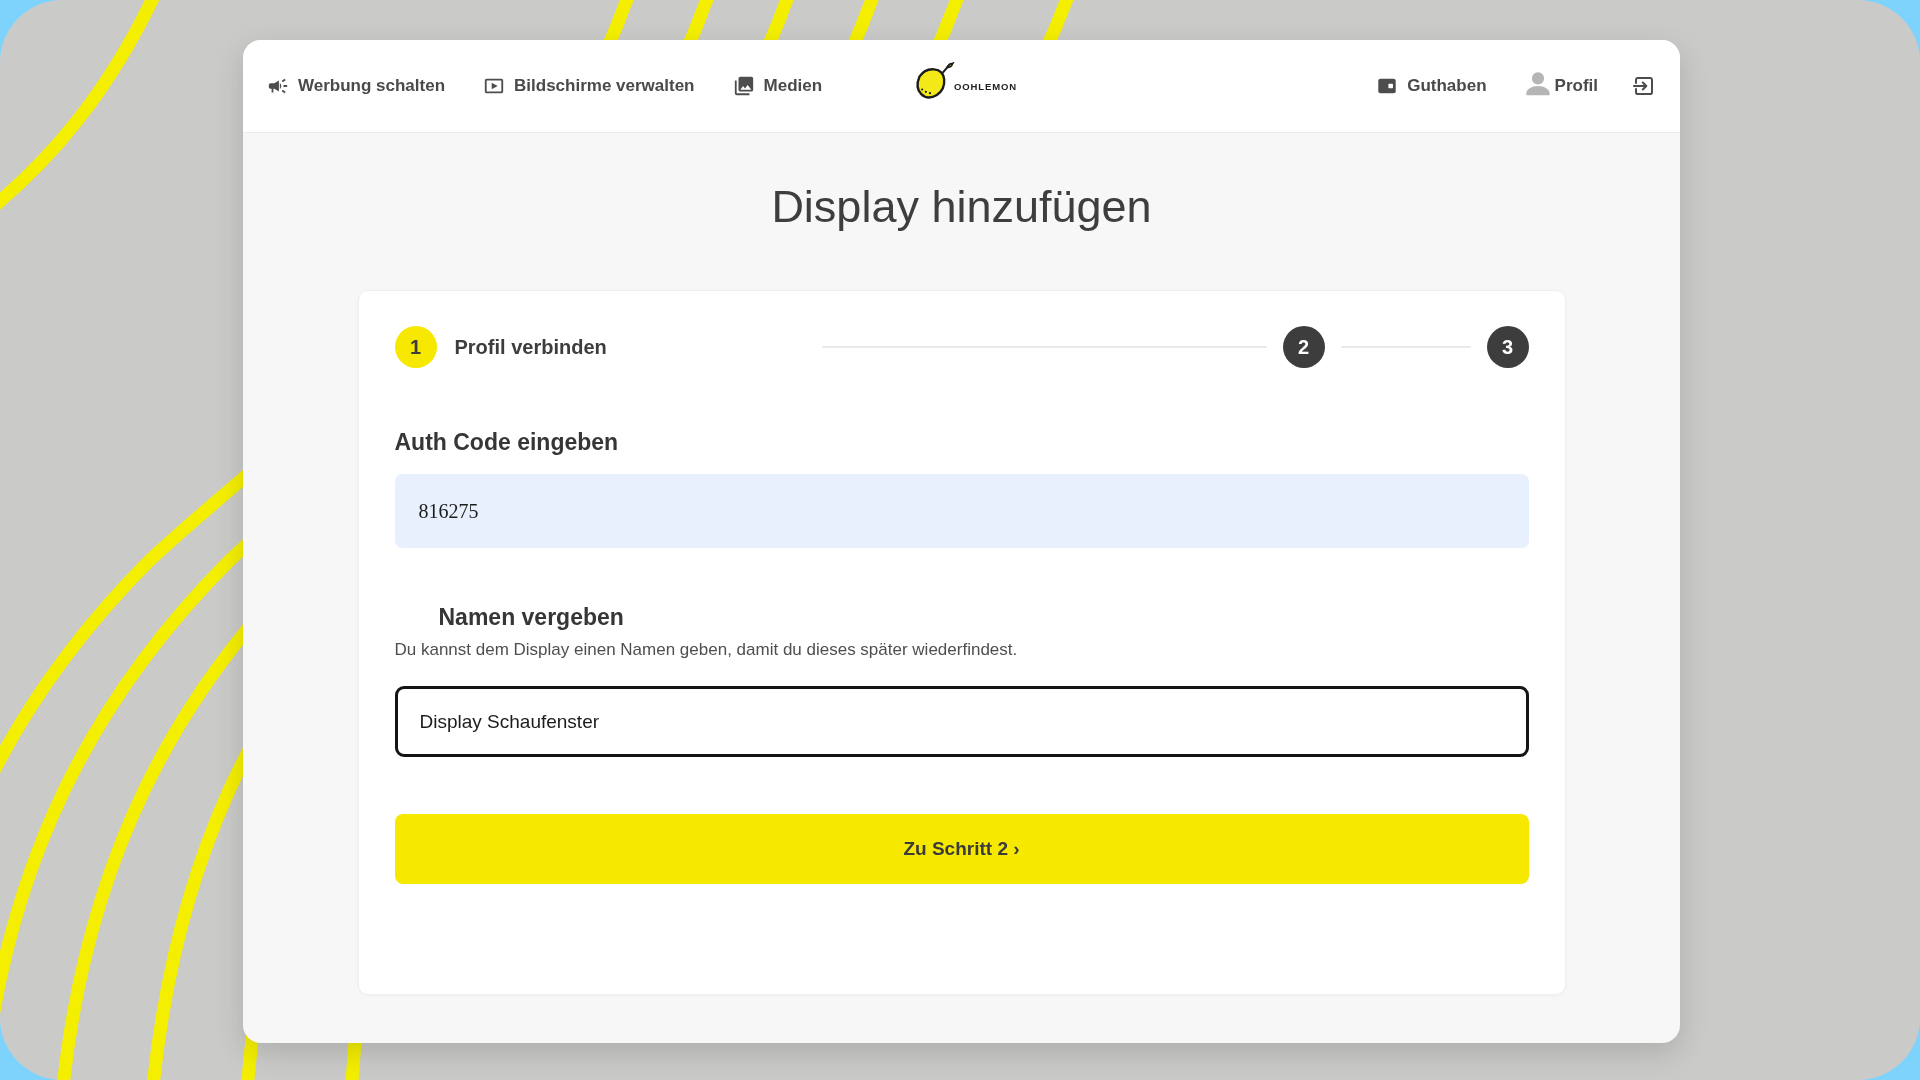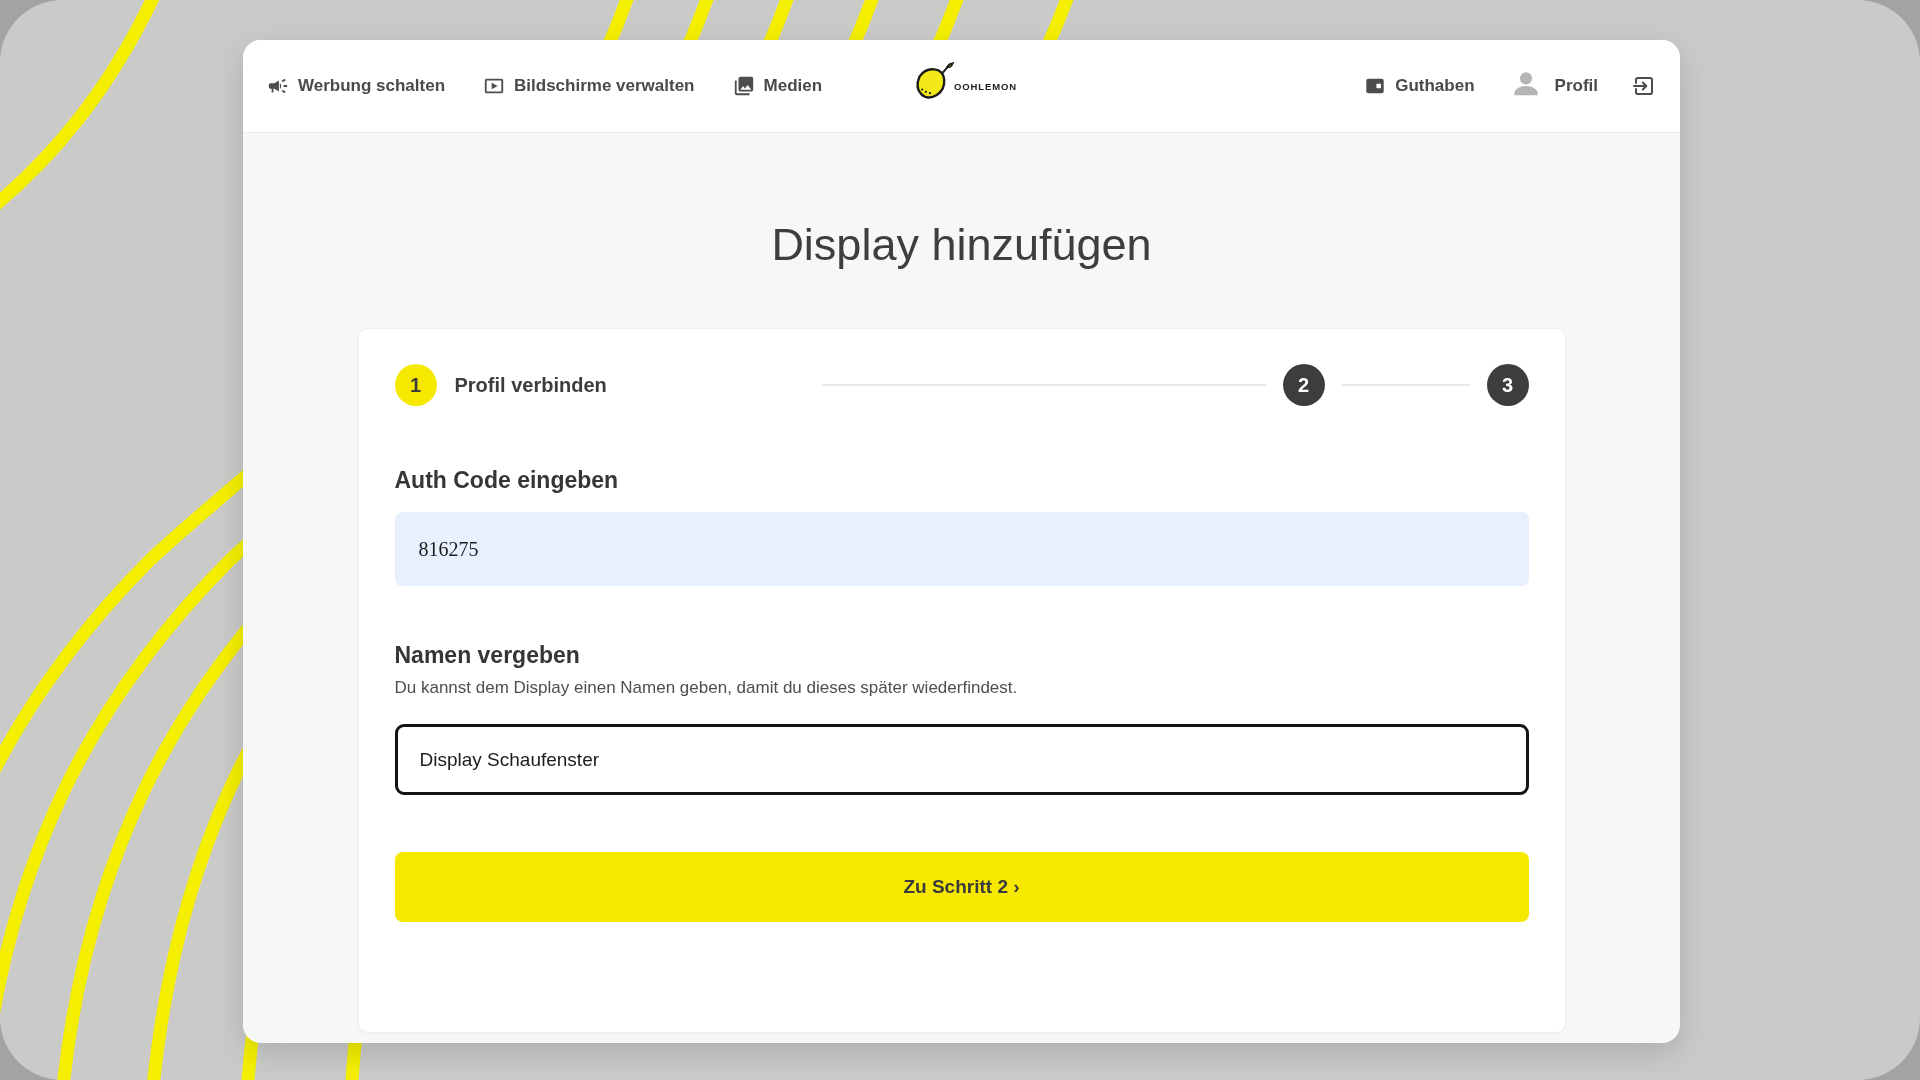--- a/index.html
+++ b/index.html
@@ -1,56 +1,56 @@
 <!DOCTYPE html>
 <html><head>
 <meta charset="utf-8">
 <style>
   html,body{margin:0;padding:0;}
   body{width:1920px;height:1080px;overflow:hidden;background:#000;font-family:"Liberation Sans",sans-serif;}
-  #frame{position:relative;width:1920px;height:1080px;background:#a3a3a3;}
+  #frame{position:relative;width:1920px;height:1080px;background:#7dd3fc;}
   .canvas{position:absolute;inset:0;background:#cacac9;border-radius:62px;overflow:hidden;}
   .lines-svg{position:absolute;inset:0;}
 
   
   .window{position:absolute;left:243px;top:40px;width:1437px;height:1003px;background:#f7f7f8;
           border-radius:18px;box-shadow:0 10px 30px rgba(0,0,0,.14);overflow:hidden;}
 
   
   .navbar{height:93px;background:#fff;border-bottom:1px solid #ececec;display:flex;align-items:center;
           padding:0 24px;position:relative;box-sizing:border-box;}
   .nav-left{display:flex;align-items:center;gap:38px;}
   .nav-item{display:flex;align-items:center;gap:9px;font-size:17px;font-weight:700;color:#4a4a4a;cursor:pointer;white-space:nowrap;}
   .nav-item svg{display:block;}
   .logo{position:absolute;left:50%;top:50%;transform:translate(-50%,-50%);display:flex;flex-direction:row;align-items:center;cursor:pointer;}
   .logo-text{font-size:9.5px;font-weight:800;letter-spacing:.9px;color:#1d1d1d;margin-top:1px;}
   .nav-right{margin-left:auto;display:flex;align-items:center;gap:34px;}
-  .profile-item{display:flex;align-items:center;gap:12px;font-size:17px;font-weight:700;color:#4a4a4a;cursor:pointer;}
+  .profile-item{display:flex;align-items:center;gap:0;font-size:17px;font-weight:700;color:#4a4a4a;cursor:pointer;}
 
   
-  .page-title{text-align:center;margin-top:86px;font-size:45px;font-weight:400;color:#3e3e3e;line-height:52px;}
+  .page-title{text-align:center;margin-top:48px;font-size:45px;font-weight:400;color:#3e3e3e;line-height:52px;}
 
   .card{width:1208px;height:705px;margin:57px auto 0;background:#fff;border:1px solid #efefef;
         border-radius:10px;box-sizing:border-box;padding:35px 36px 0;box-shadow:0 1px 3px rgba(0,0,0,.04);}
 
   
   .steps{display:flex;align-items:center;}
   .step-circle{width:42px;height:42px;border-radius:50%;display:flex;align-items:center;justify-content:center;
                font-size:20px;font-weight:700;flex:none;}
   .step-active{background:#f7e800;color:#3d3d3d;}
   .step-dark{background:#3d3d3d;color:#fff;}
   .step-label{margin-left:18px;font-size:20px;font-weight:700;color:#3d3d3d;white-space:nowrap;}
   .step-line{height:2px;background:#e9e9e9;border-radius:1px;}
   .line-1{flex:1;margin:0 16px 0 215px;}
   .line-2{width:130px;margin:0 16px;}
 
   
   .section-heading{margin:0;font-size:23px;font-weight:700;color:#363636;line-height:29px;}
   .mt-auth{margin-top:60px;}
-  .mt-name{margin-top:55px;}
+  .mt-name{margin-top:55px;margin-left:44px;}
   .section-desc{margin:7px 0 0;font-size:17px;color:#4f4f4f;line-height:21px;}
 
   .auth-input{display:block;width:100%;height:74px;margin-top:17px;box-sizing:border-box;border:none;outline:none;
               background:#e8f0fe;border-radius:7px;padding:0 24px;font-family:"Liberation Serif",serif;
               font-size:20px;color:#1c1c1c;}
   .name-input{display:block;width:100%;height:71px;margin-top:26px;box-sizing:border-box;outline:none;
               background:#fff;border:3px solid #141414;border-radius:9px;padding:12px 22px;
               font-family:"Liberation Sans",sans-serif;font-size:19px;color:#1c1c1c;}
   .submit-btn{display:block;width:100%;height:70px;margin-top:57px;border:none;cursor:pointer;
               background:#f7e800;border-radius:8px;font-family:"Liberation Sans",sans-serif;

